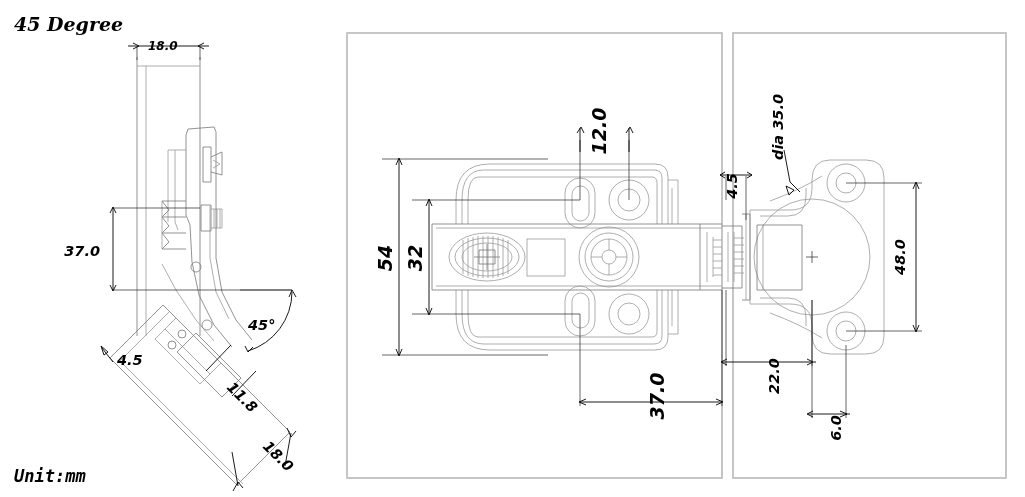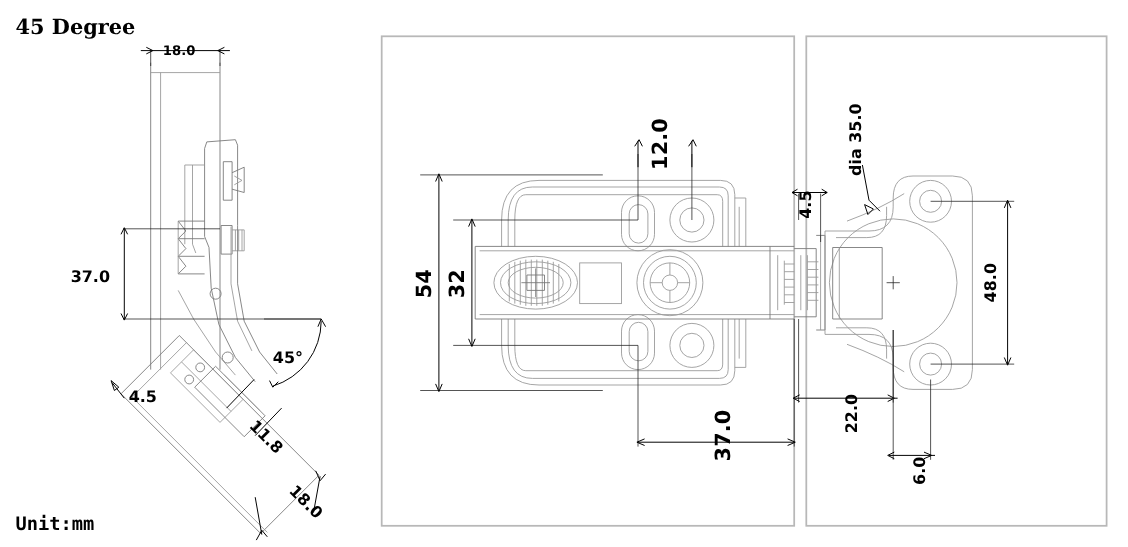--- a/index.html
+++ b/index.html
@@ -1,18 +1,18 @@
 <!DOCTYPE html>
 <html><head>
 <meta charset="utf-8">
 <style>
   html,body{margin:0;padding:0;background:#fff;}
   body{width:1025px;height:497px;position:relative;overflow:hidden;
        font-family:"DejaVu Serif",serif;}
-  .root{position:absolute;left:0;top:0;width:1025px;height:497px;}
+  .root{position:absolute;left:0;top:0;width:1025px;height:497px;font-style:italic;}
   svg{display:block;}
   .txt-title{font-family:"DejaVu Serif",serif;font-size:19px;font-weight:700;fill:#000;}
   .txt-unit{font-family:"DejaVu Sans Mono",monospace;font-size:17px;font-weight:700;fill:#000;}
   .dim{font-family:"DejaVu Sans",sans-serif;font-size:14.5px;font-weight:700;fill:#000;}
   .dim-sm{font-family:"DejaVu Sans",sans-serif;font-size:12px;font-weight:700;fill:#000;}
   .dim-lg{font-family:"DejaVu Sans",sans-serif;font-size:19px;font-weight:700;fill:#000;}
   .ln-part{stroke:#777;stroke-width:0.8;fill:none;}
   .ln-part2{stroke:#999;stroke-width:0.8;fill:none;}
   .ln-panel{stroke:#b8b8b8;stroke-width:1.6;fill:none;}
   .ln-dim{stroke:#000;stroke-width:0.9;fill:none;}

